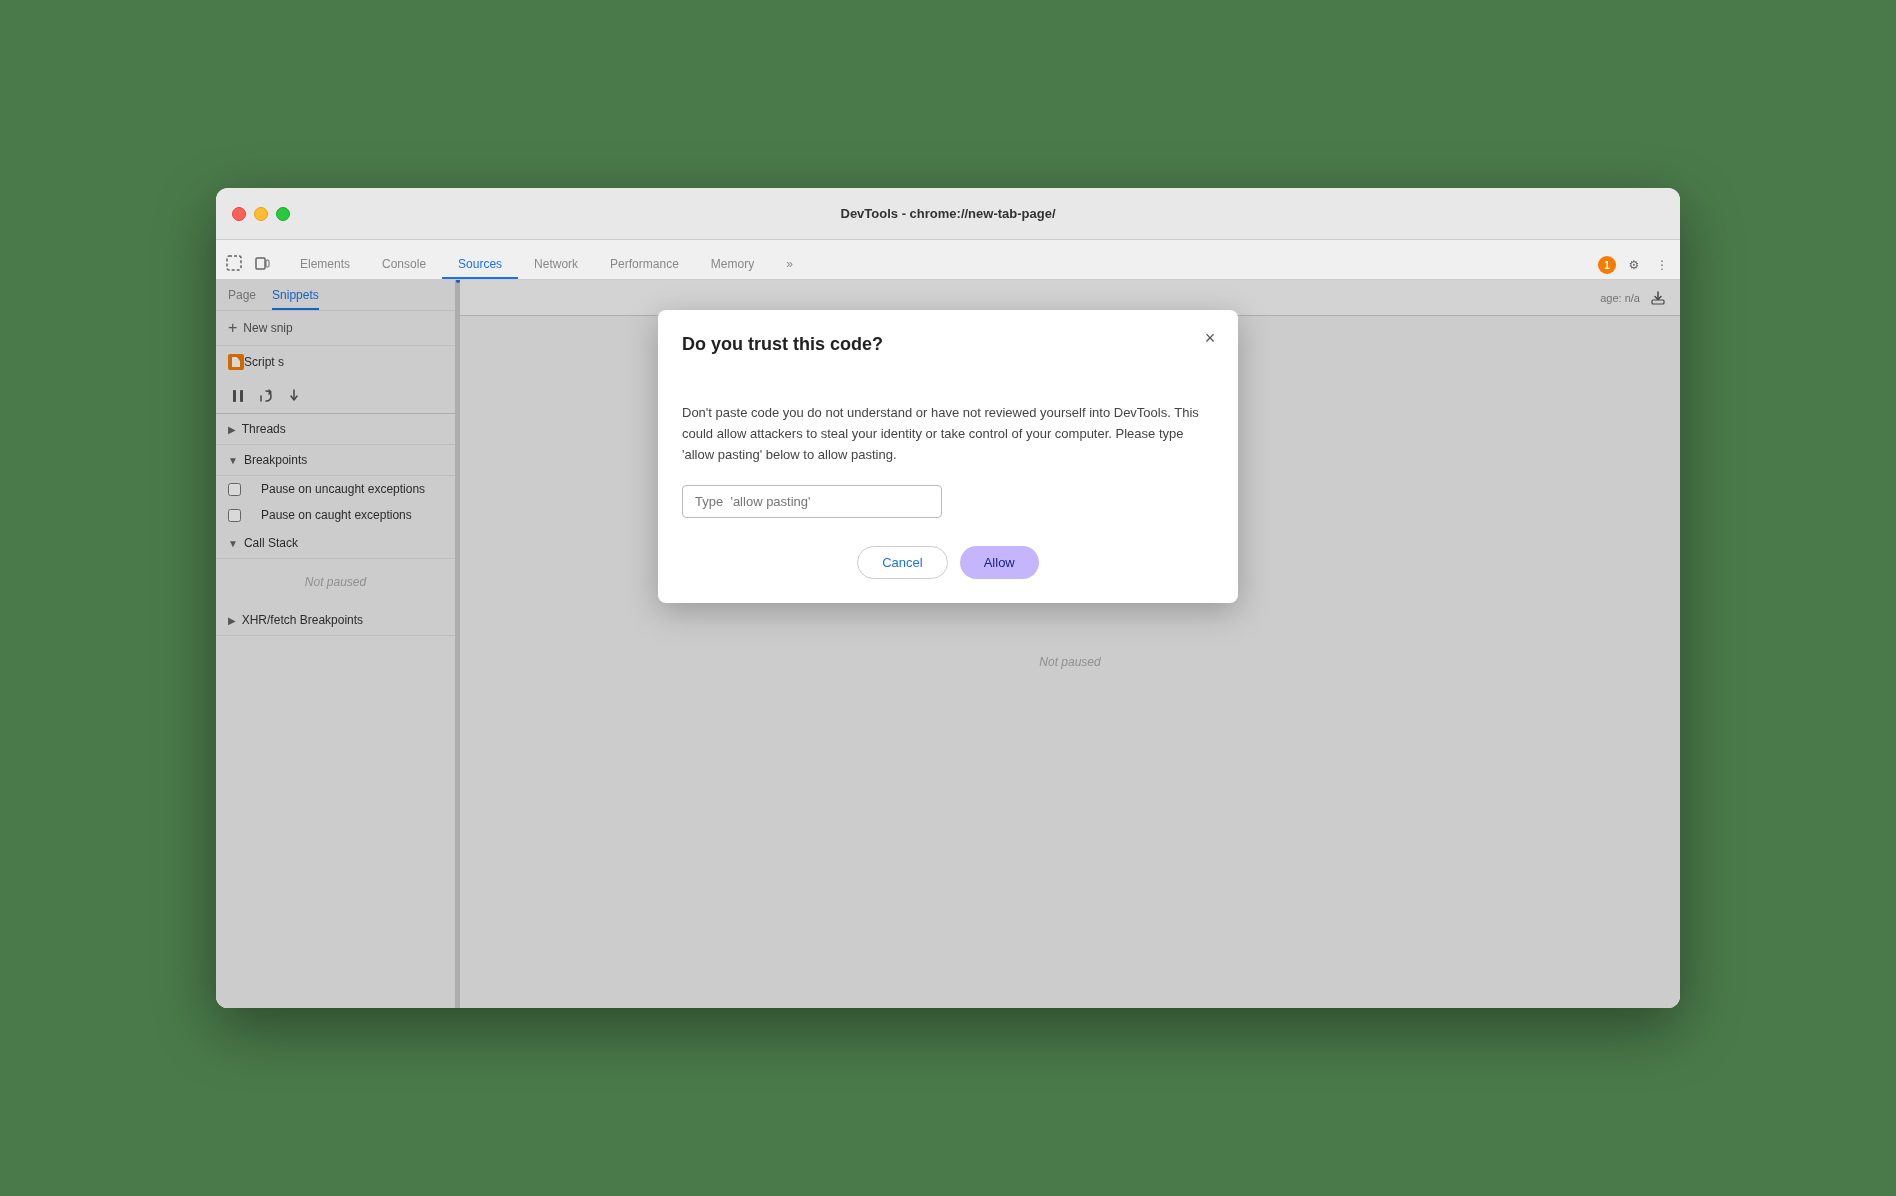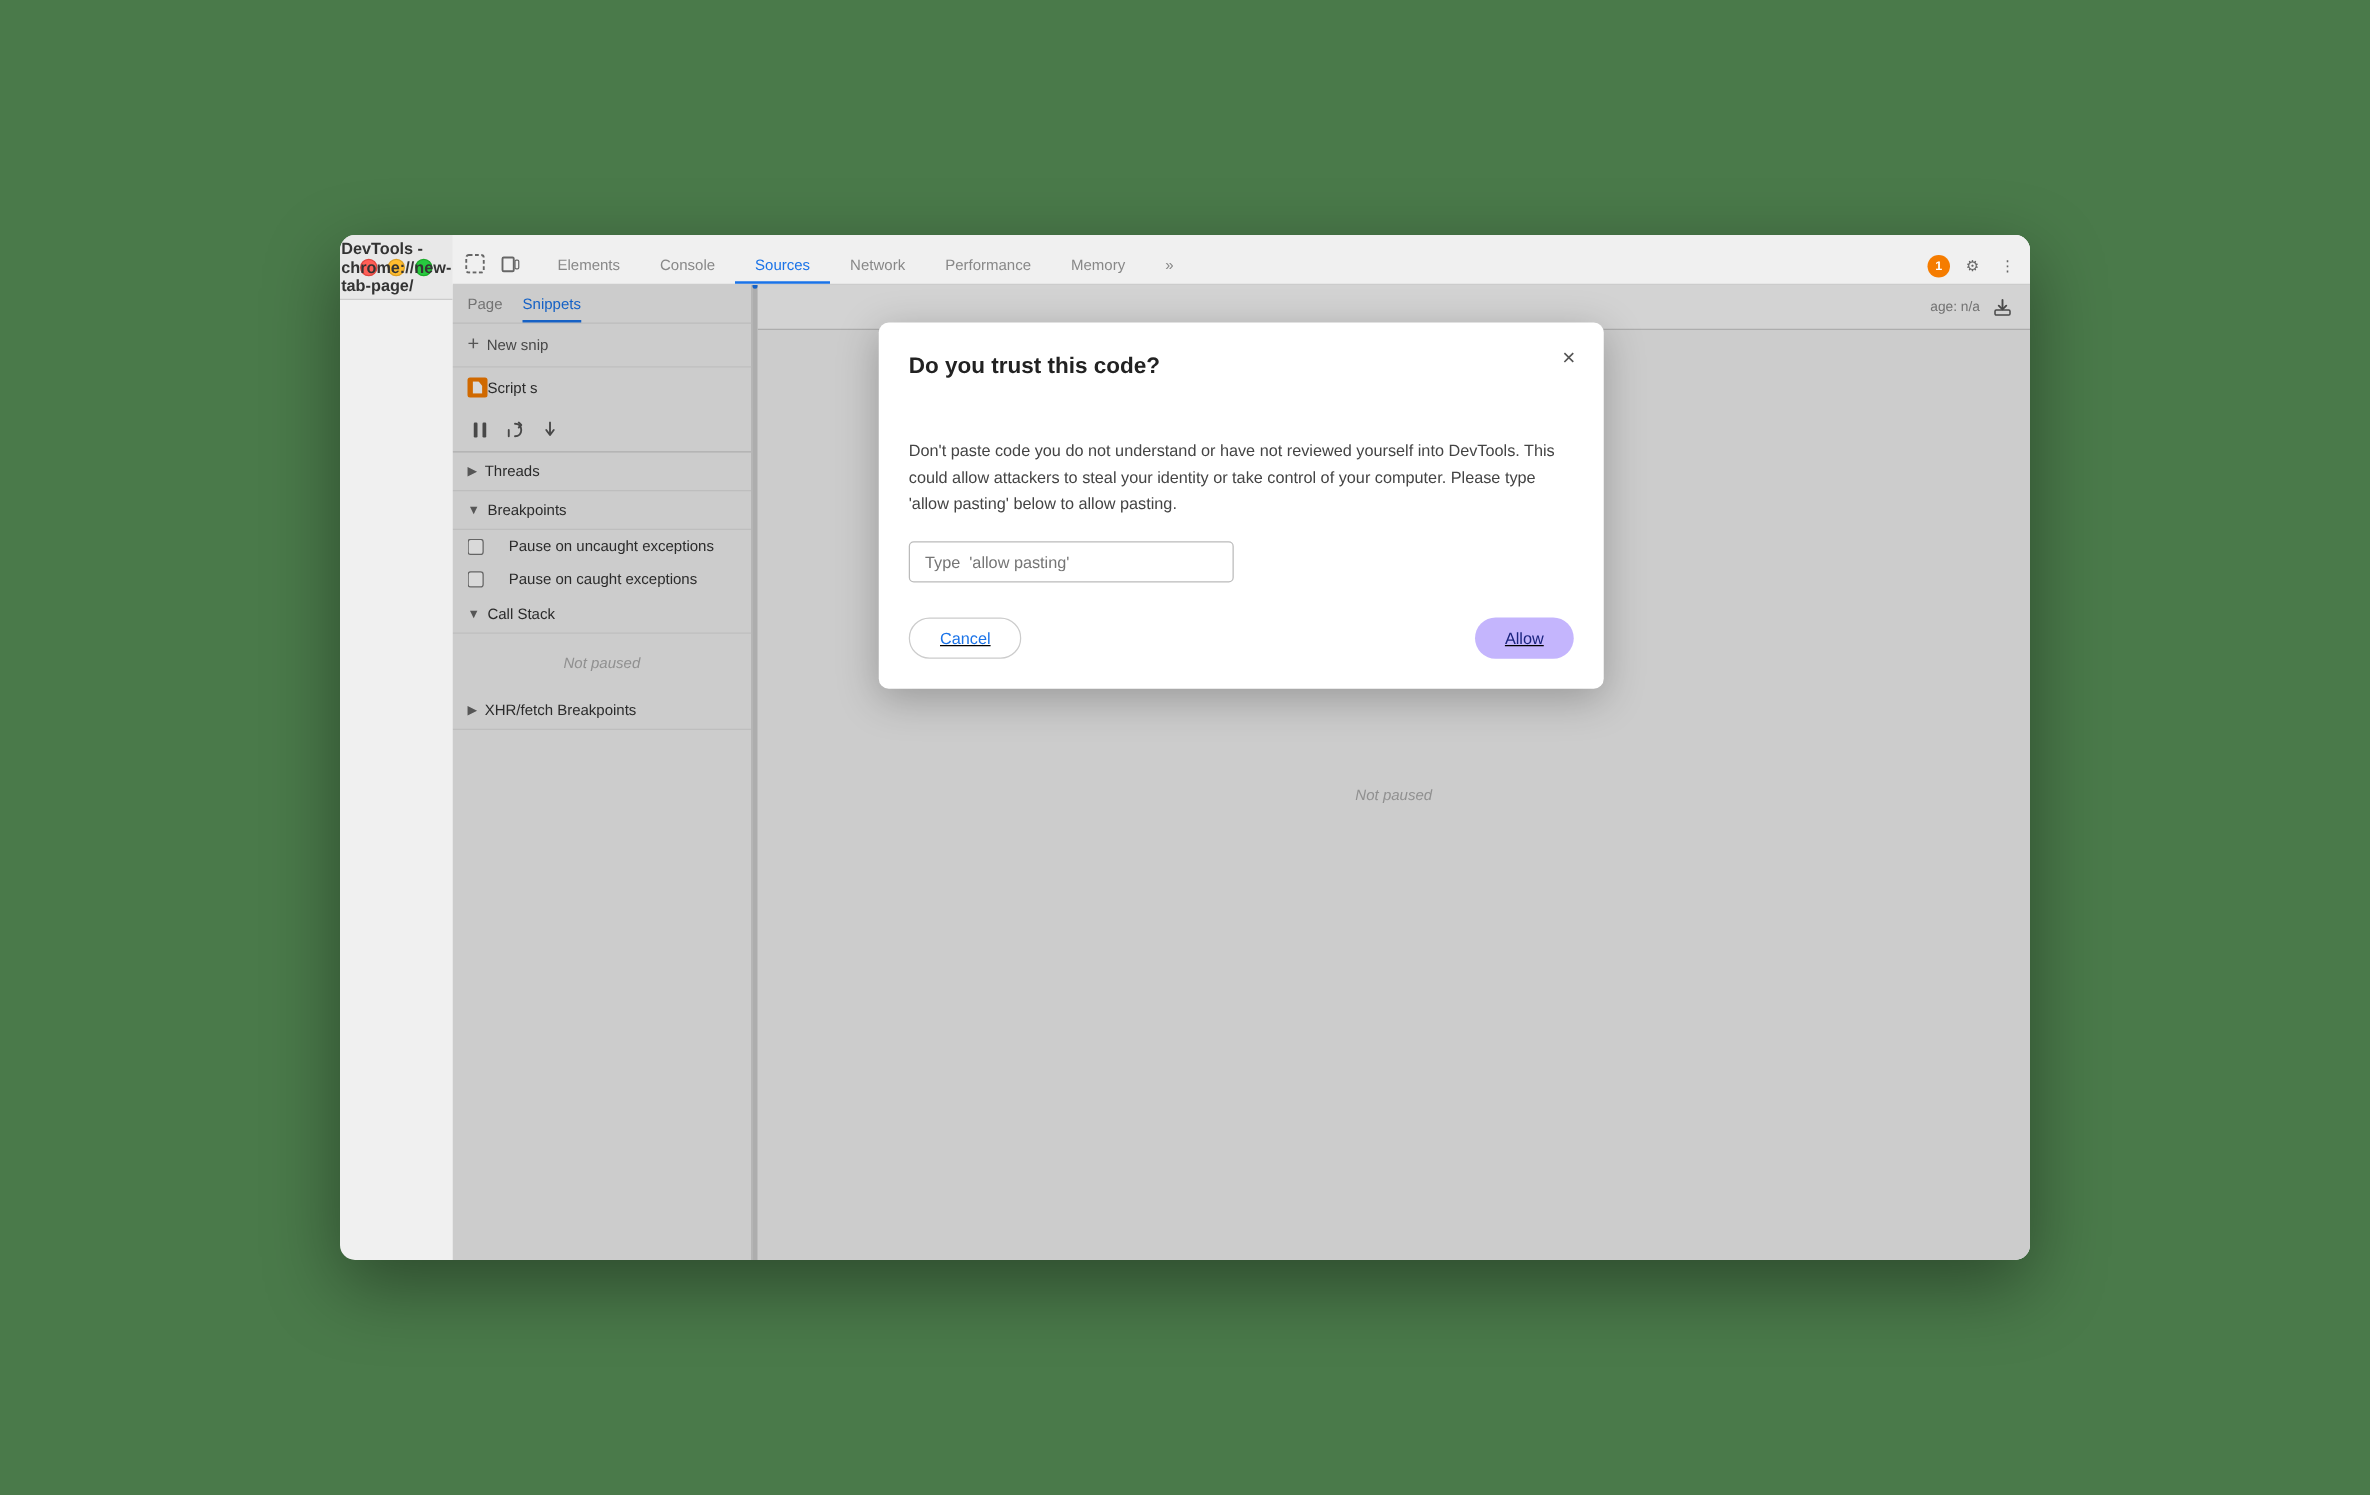--- a/index.html
+++ b/index.html
@@ -7,27 +7,28 @@
       background: #4a7a4a;
       display: flex;
       align-items: center;
       justify-content: center;
       width: 1896px;
       height: 1196px;
       font-family: -apple-system, BlinkMacSystemFont, 'Segoe UI', sans-serif;
     }
 
     .window {
-      width: 1352px;
+      width: 1464px;
       height: 820px;
       background: #f0f0f0;
       border-radius: 12px;
       box-shadow: 0 20px 60px rgba(0,0,0,0.4);
       overflow: hidden;
       display: flex;
+      flex-direction: column;
     }
 
     
     .titlebar {
       background: #e8e8e8;
       height: 52px;
       display: flex;
       align-items: center;
       padding: 0 16px;
       border-bottom: 1px solid #ccc;
@@ -365,23 +366,22 @@
       padding: 8px 12px;
       border: 1px solid #bbb;
       border-radius: 4px;
       font-size: 13px;
       color: #999;
       margin-bottom: 28px;
       outline: none;
     }
     .dialog-buttons {
       display: flex;
-      justify-content: space-between;
+      justify-content: center;
       gap: 12px;
-      text-decoration: underline;
     }
     .btn-cancel {
       padding: 8px 24px;
       border: 1px solid #ccc;
       border-radius: 20px;
       background: white;
       font-size: 13px;
       color: #1a73e8;
       cursor: pointer;
       font-weight: 500;

